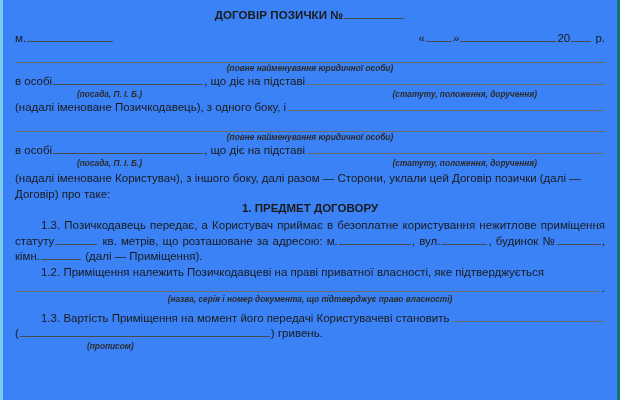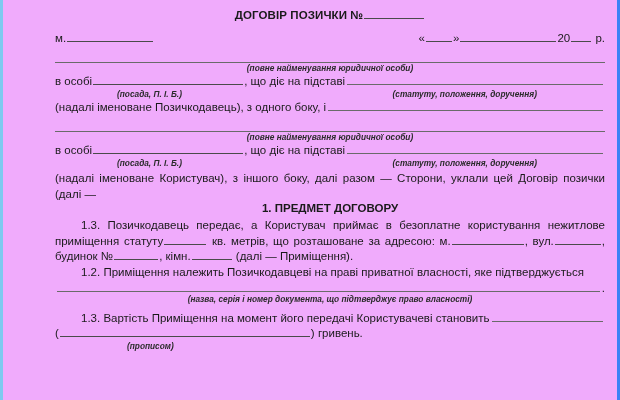--- a/index.html
+++ b/index.html
@@ -9,25 +9,24 @@
   }
   body {
     font-family: "Liberation Sans", sans-serif;
     color: #1a1a1a;
   }
   #page {
     position: relative;
     width: 620px;
     height: 400px;
     box-sizing: border-box;
-    background: #f0abfc;
+    background: #3b82f6;
     border-left: 3px solid #7ec9f0;
-    border-right: 3px solid #3b82f6;
+    border-right: 3px solid #0f766e;
     overflow: hidden;
-    padding-left: 40px;
   }
   .inner {
     box-sizing: border-box;
     padding: 6px 12px 0 12px;
     width: 100%;
     height: 100%;
   }
   .doc-title {
     text-align: center;
     font-weight: bold;
@@ -158,20 +157,21 @@
       <span>, що діє на підставі</span>
       <span class="fill"></span>
     </div>
     <div class="row row-between">
       <span class="caption" style="margin-left:62px">(посада, П. І. Б.)</span>
       <span class="caption" style="margin-right:68px">(статуту, положення, доручення)</span>
     </div>
 
     <div class="para" style="margin-top:3px">
       <span>(надалі іменоване Користувач), з іншого боку, далі разом — Сторони, уклали цей Договір позички (далі —</span><br>
+      <span>Договір) про таке:</span>
     </div>
 
     <div class="section-head">1. ПРЕДМЕТ ДОГОВОРУ</div>
 
     <div class="para">
       <span class="indent"></span><span>1.3.</span>
       <span>Позичкодавець передає, а Користувач приймає в безоплатне користування нежитлове приміщення</span>
       <span>статуту</span><span class="blank b-area"></span>
       <span>кв. метрів, що розташоване за адресою: м.</span><span class="blank b-town"></span><span>, вул.</span><span class="blank b-street"></span><span>, будинок №</span><span class="blank b-house"></span><span>,</span>
       <span>кімн.</span><span class="blank b-room"></span>

